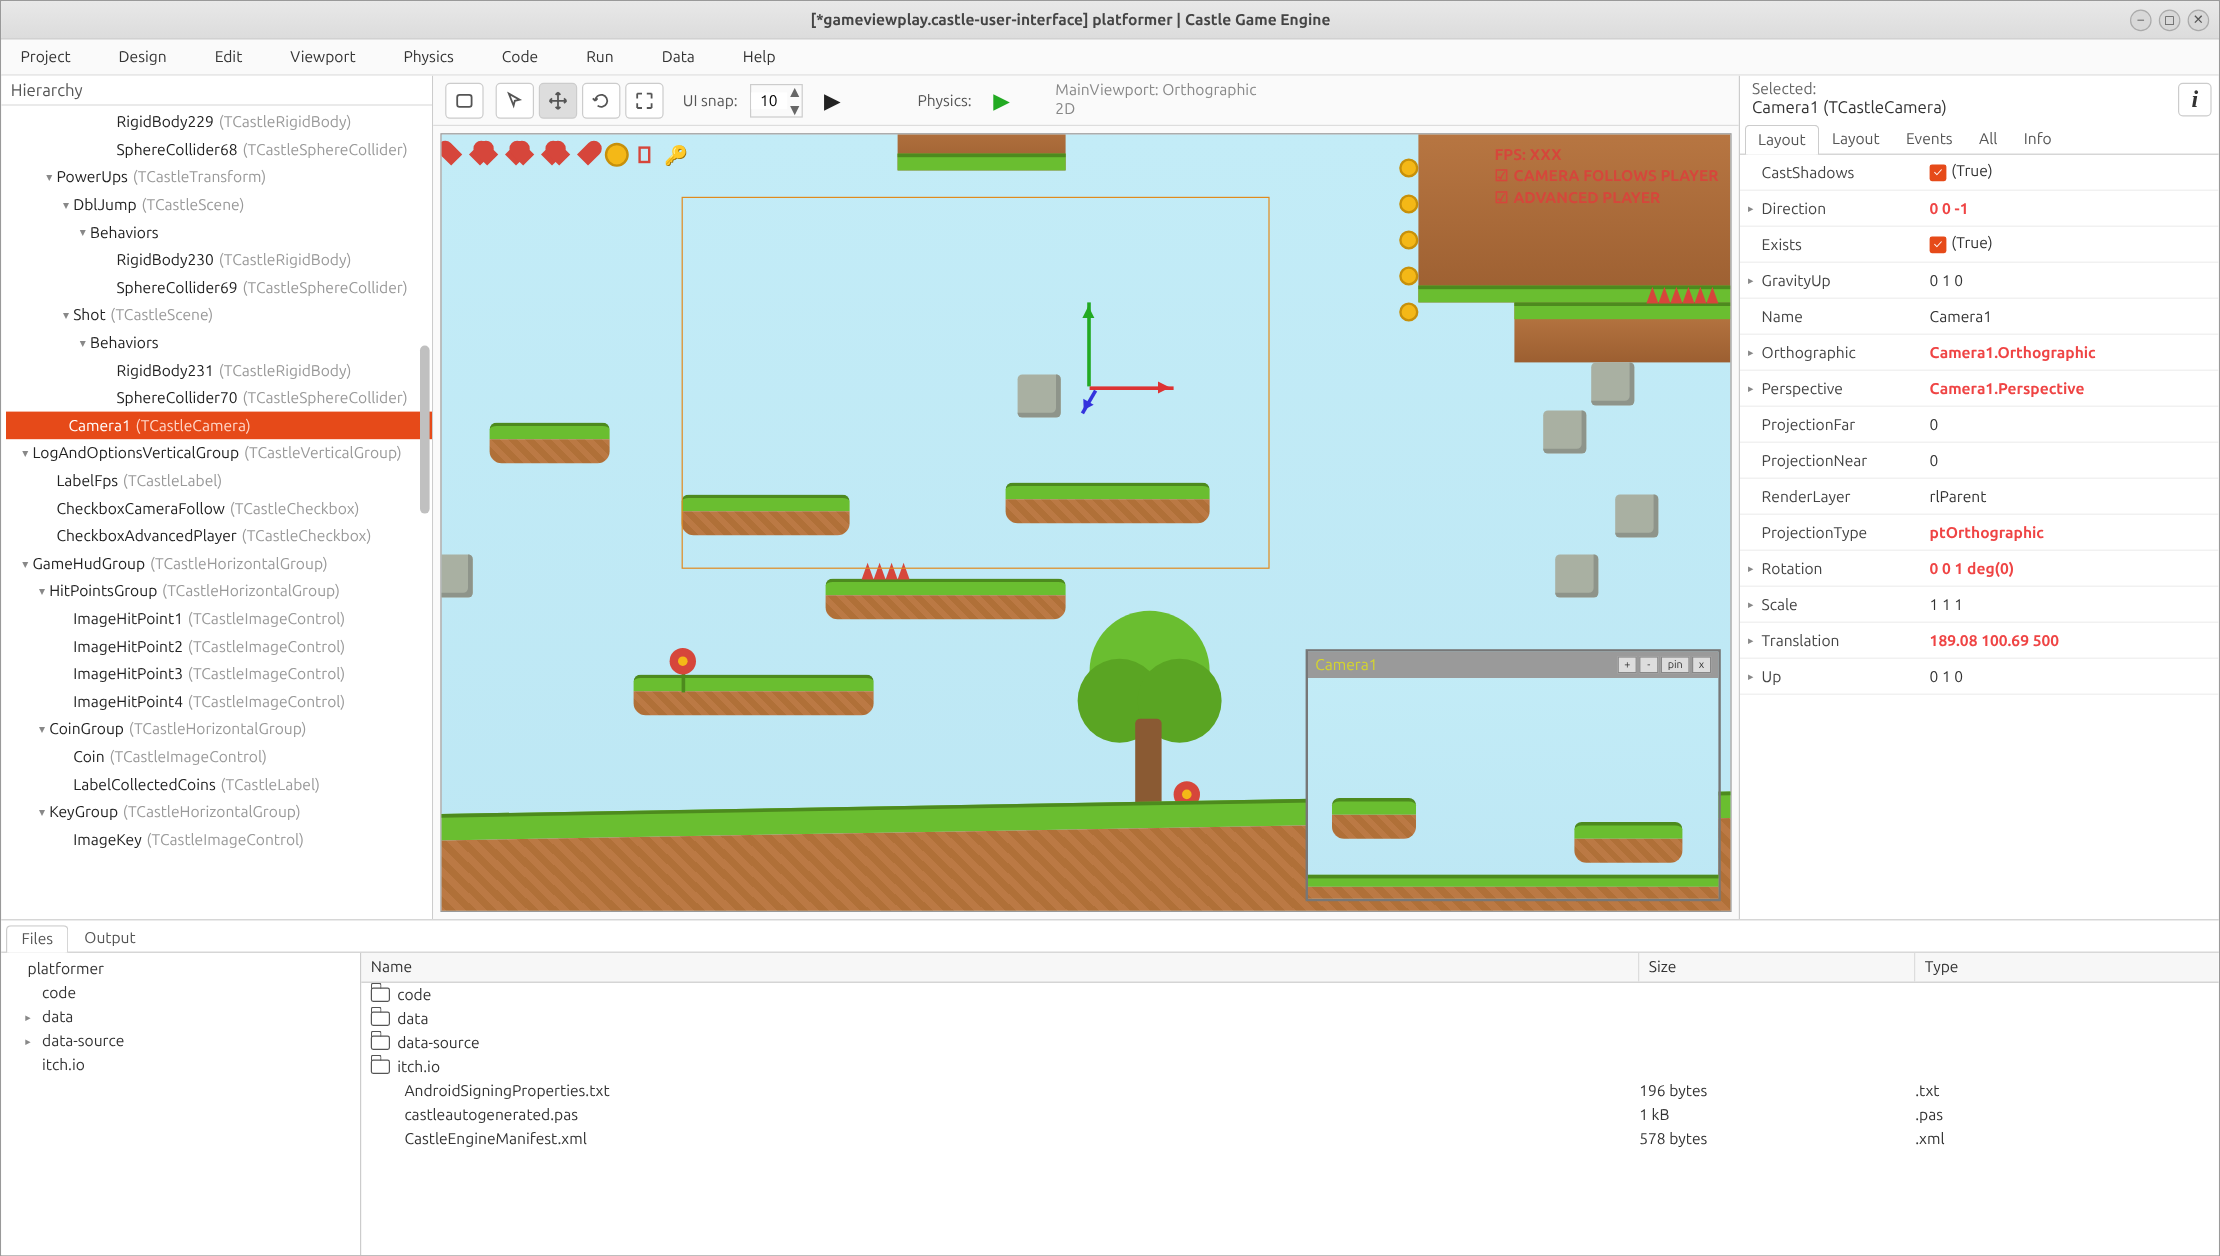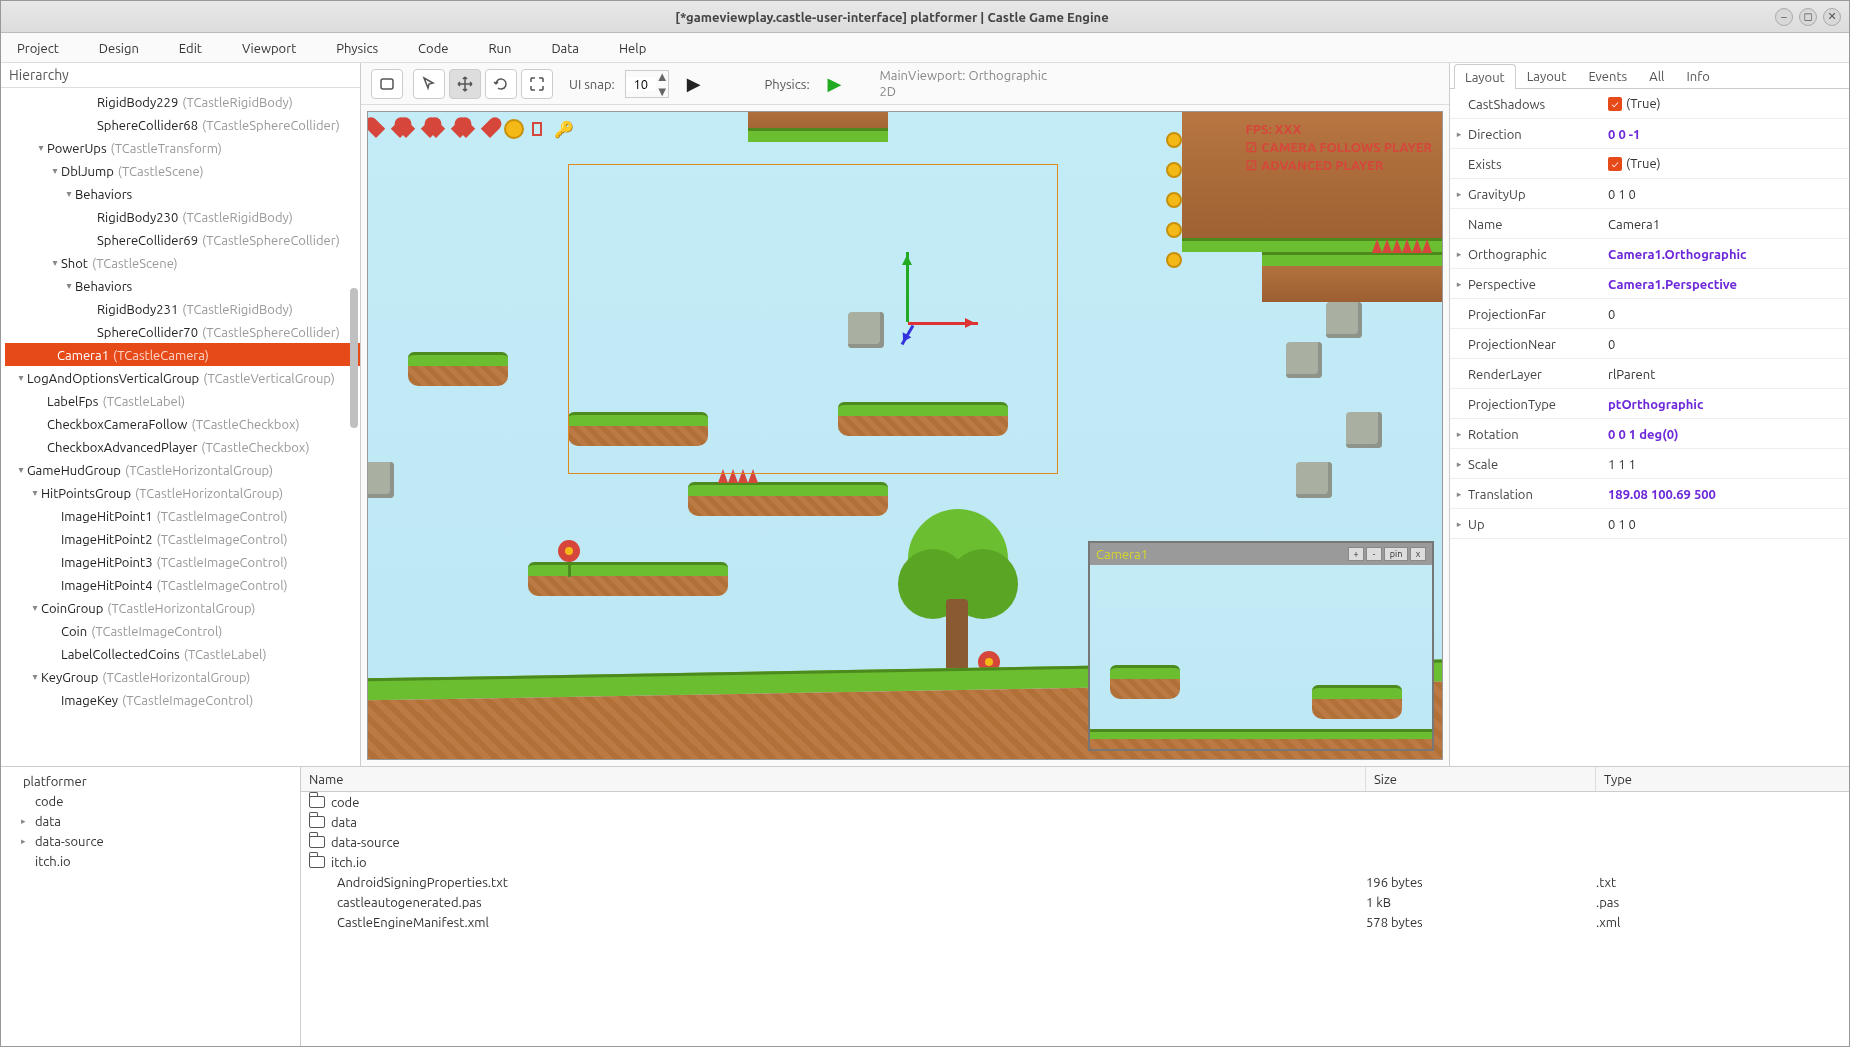--- a/index.html
+++ b/index.html
@@ -100,21 +100,21 @@
 .insp-head .lbl1{color:#666;font-size:13px;}
 .insp-head .lbl2{color:#333;font-size:14px;}
 .tabs{display:flex;border-bottom:1px solid #ccc;padding-left:4px;gap:0;}
 .tab{padding:5px 10px;border:1px solid transparent;border-bottom:none;border-radius:4px 4px 0 0;cursor:pointer;color:#555;}
 .tab.active{border-color:#ccc;background:#fff;position:relative;top:1px;}
 .props{flex:1;overflow-y:auto;}
 .prow{display:flex;align-items:center;height:30px;border-bottom:1px solid #eee;}
 .prow .exp{width:18px;text-align:center;color:#888;font-size:9px;}
 .prow .pname{width:140px;color:#444;}
 .prow .pval{flex:1;color:#333;}
-.prow .pval.bold{color:#6d28d9;font-weight:bold;}
+.prow .pval.bold{color:#ef4444;font-weight:bold;}
 .prow .chk{width:14px;height:14px;background:#e64a19;border-radius:2px;display:inline-flex;align-items:center;justify-content:center;color:#fff;font-size:10px;margin-right:4px;}
 
 
 .bottom{height:280px;border-top:1px solid #ccc;display:flex;flex-direction:column;background:#fff;}
 .btabs{display:flex;border-bottom:1px solid #ccc;padding:3px 4px 0;gap:0;}
 .btab{padding:4px 12px;border:1px solid transparent;border-bottom:none;border-radius:4px 4px 0 0;cursor:pointer;color:#555;}
 .btab.active{border-color:#ccc;background:#fff;position:relative;top:1px;}
 .bcontent{flex:1;display:flex;overflow:hidden;}
 .dirtree{width:300px;border-right:1px solid #ccc;padding:4px;position:relative;}
 .dirtree .drow{padding:3px 4px;cursor:pointer;display:flex;align-items:center;}
@@ -474,20 +474,27 @@
             <div class="ground" style="transform:none;height:40px;">
                 <div class="grass" style="height:10px;"></div>
                 <div class="dirt" style="height:30px;"></div>
               </div>
           </div>
         </div>
       </div>
     </div>
 
     <div class="inspector">
+      <div style="display:flex;align-items:flex-start;">
+        <div class="insp-head" style="flex:1;border-bottom:none;">
+          <div class="lbl1">Selected:</div>
+          <div class="lbl2">Camera1 (TCastleCamera)</div>
+        </div>
+        <div class="info-i" style="margin:6px;">i</div>
+      </div>
       <div class="tabs" id="insp-tabs">
           <div class="tab active">Layout</div>
           <div class="tab">Layout</div>
           <div class="tab">Events</div>
           <div class="tab">All</div>
           <div class="tab">Info</div>
         </div>
       <div class="props" id="props">
           <div class="prow">
             <span class="exp"></span>
@@ -563,20 +570,24 @@
             <span class="exp">▸</span>
             <span class="pname">Up</span>
             <span class="pval">0 1 0</span>
           </div>
         </div>
     </div>
 
   </div>
 
   <div class="bottom">
+    <div class="btabs" id="btabs">
+        <div class="btab active">Files</div>
+        <div class="btab">Output</div>
+      </div>
     <div class="bcontent">
       <div class="dirtree" id="dirtree">
           <div class="drow" style="padding-left: 4px;">
             <span class="tw"></span>
             <span>platformer</span>
           </div>
           <div class="drow" style="padding-left: 16px;">
             <span class="tw"></span>
             <span>code</span>
           </div>

